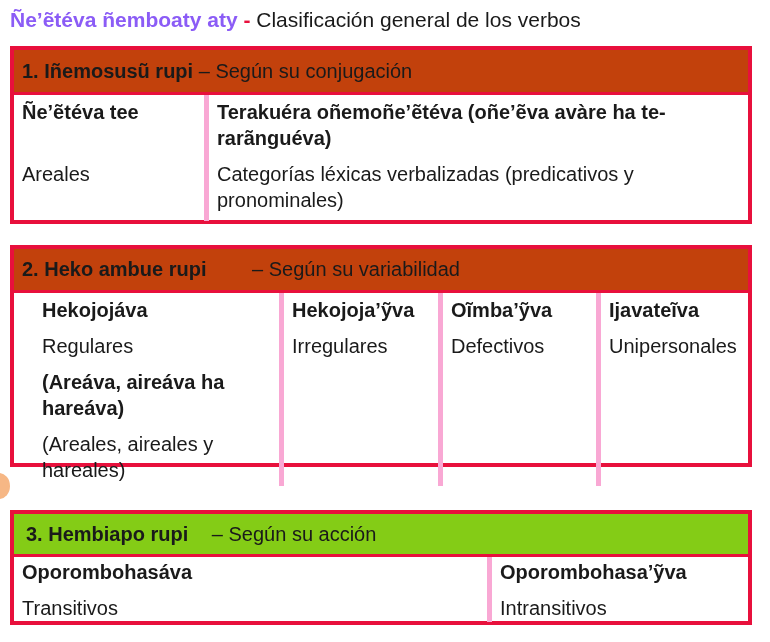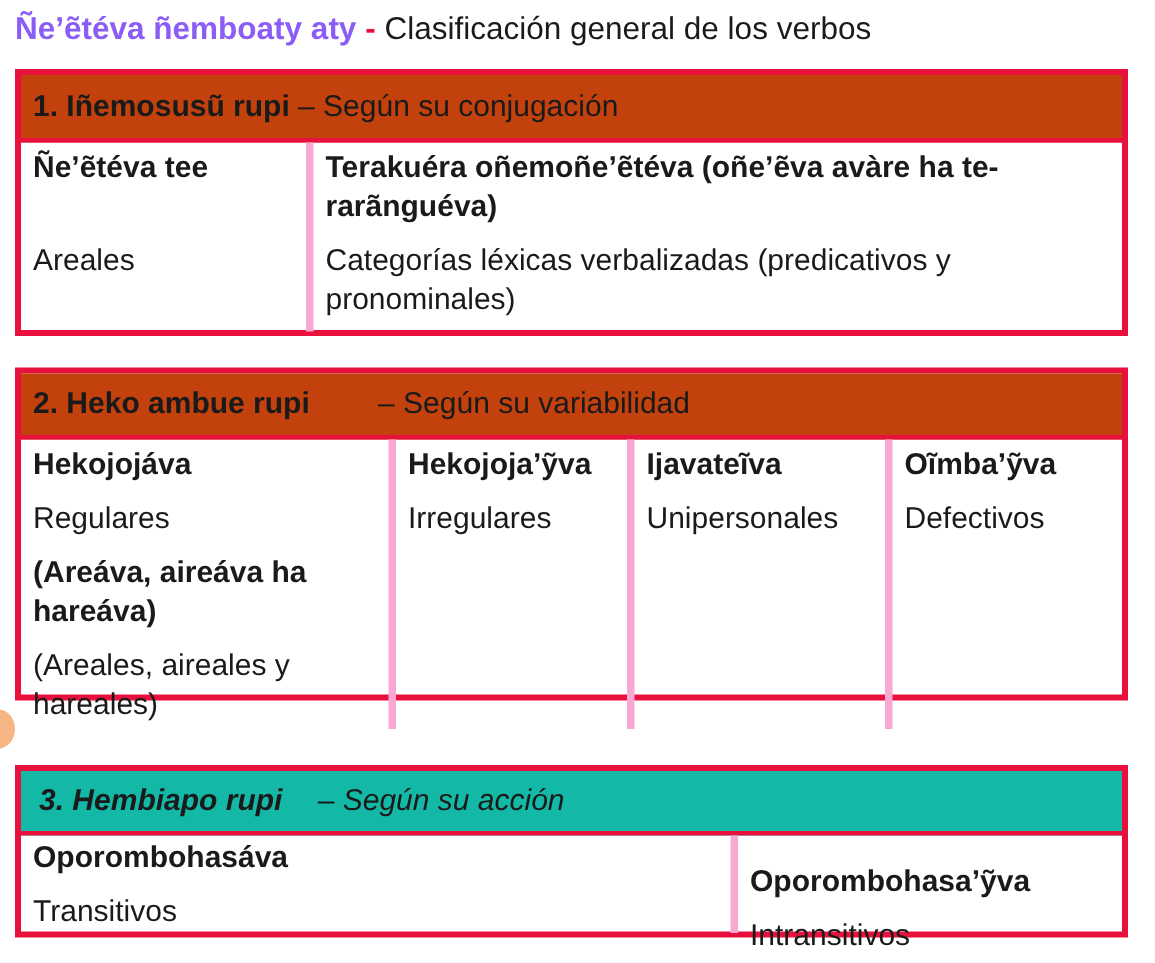--- a/index.html
+++ b/index.html
@@ -13,21 +13,21 @@
     .title .accent { color: #8b5cf6; font-weight: bold; }
     .title .sep { color: #e8103c; font-weight: bold; }
     .tbl {
       position: absolute; left: 10px; width: 742px; box-sizing: border-box;
       border: 4px solid #e8103c; background: #fff;
     }
     .tbl-head {
       box-sizing: border-box; border-bottom: 3px solid #e8103c; background: #c2410c;
       font-size: 20px; padding: 0 0 0 8px; display: flex; align-items: center; white-space: nowrap;
     }
-    .tbl-head.white { background: #14b8a6; font-style: italic; }
+    .tbl-head.white { background: #84cc16; }
     .tbl-head b { font-weight: bold; }
     .row { display: flex; box-sizing: border-box; }
     .cell {
       box-sizing: border-box; padding: 4px 8px; font-size: 20px; line-height: 26px;
       border-left: 5px solid #f9a8d4;
     }
     .cell:first-child { border-left: none; }
     .cell .h { font-weight: bold; display: block; margin-bottom: 10px; }
     .cell .t { display: block; margin-bottom: 10px; }
     .cell .tb { display: block; font-weight: bold; margin-bottom: 10px; }
@@ -58,52 +58,52 @@
       <span class="t">Categorías léxicas verbalizadas (predicativos y pronominales)</span>
     </div>
   </div>
 </div>
 
 <div class="tbl" style="top:245px; height:222px;">
   <div class="tbl-head" style="height:44px;">
     <b>2. Heko ambue rupi</b>
       <span style="white-space:pre;padding-left:40px;"> – Según su variabilidad</span>
   </div>
-  <div class="row" style="height:193px;">
+  <div class="row" style="height:193px;margin-left:20px;">
     <div class="cell" style="width:245px;">
       <span class="h">Hekojojáva</span>
       <span class="t">Regulares</span>
       <span class="tb">(Areáva, aireáva ha hareáva)</span>
       <span class="t">(Areales, aireales y hareales)</span>
     </div>
     <div class="cell" style="width:159px;">
       <span class="h">Hekojoja’ỹva</span>
       <span class="t">Irregulares</span>
     </div>
+    <div class="cell" style="width:158px;">
+      <span class="h">Oĩmba’ỹva</span>
+      <span class="t">Defectivos</span>
+    </div>
     <div class="cell" style="flex:1;">
       <span class="h">Ijavateĩva</span>
       <span class="t">Unipersonales</span>
-    </div>
-    <div class="cell" style="width:158px;">
-      <span class="h">Oĩmba’ỹva</span>
-      <span class="t">Defectivos</span>
     </div>
   </div>
 </div>
 
 <div class="tbl" style="top:510px; height:115px;">
   <div class="tbl-head white" style="height:43px; padding-left:12px;">
     <b>3. Hembiapo rupi</b>
       <span style="white-space:pre;padding-left:18px;"> – Según su acción</span>
   </div>
   <div class="row" style="height:65px;">
     <div class="cell" style="width:473px; padding-top:2px;">
       <span class="h">Oporombohasáva</span>
       <span class="t">Transitivos</span>
     </div>
-    <div class="cell" style="flex:1; padding-top:18px;">
+    <div class="cell" style="flex:1; padding-top:2px;">
       <span class="h">Oporombohasa’ỹva</span>
       <span class="t">Intransitivos</span>
     </div>
   </div>
 </div>
 
 <div class="dot"></div>
 
 </body></html>

